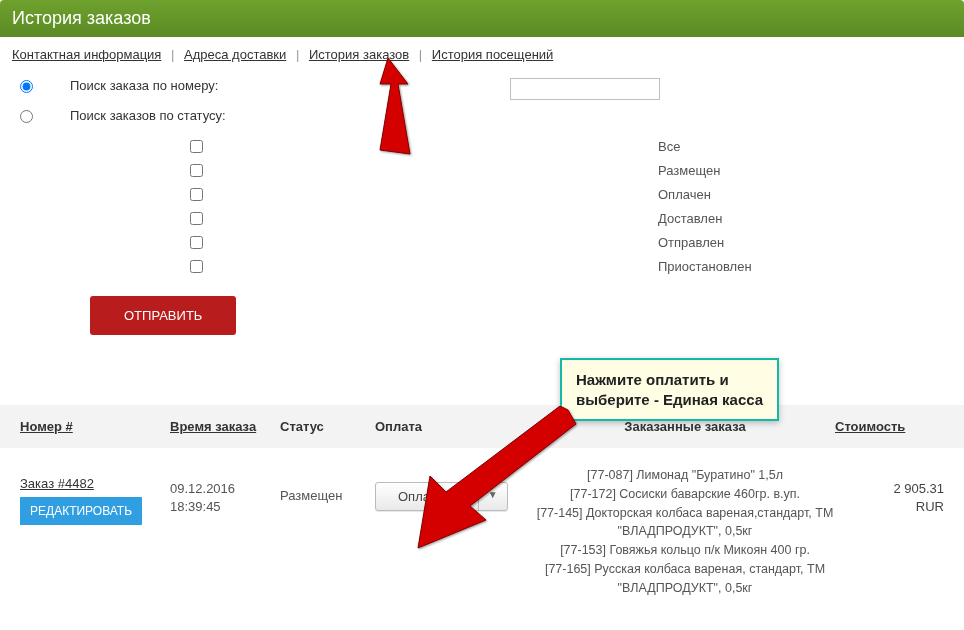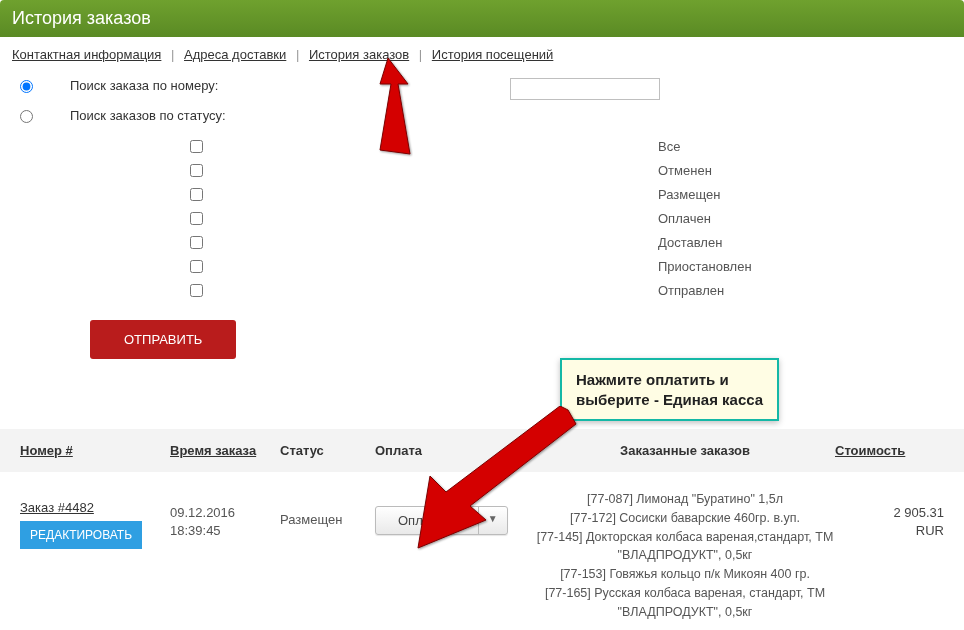--- a/index.html
+++ b/index.html
@@ -70,59 +70,55 @@
     <div class="radio-cell"><input type="radio" name="mode" style=""></div>
     <div class="radio-label">Поиск заказов по статусу:</div>
   </div>
   <div class="status-filters">
     <div class="status-row">
         <input type="checkbox" style="">
         <span class="status-label">Все</span>
       </div>
     <div class="status-row">
         <input type="checkbox" style="">
-        <span class="status-label">Отменен</span>
-      </div>
-    <div class="status-row">
-        <input type="checkbox" style="">
         <span class="status-label">Размещен</span>
       </div>
     <div class="status-row">
         <input type="checkbox" style="">
         <span class="status-label">Оплачен</span>
       </div>
     <div class="status-row">
         <input type="checkbox" style="">
         <span class="status-label">Доставлен</span>
       </div>
     <div class="status-row">
         <input type="checkbox" style="">
-        <span class="status-label">Приостановлен</span>
+        <span class="status-label">Отправлен</span>
       </div>
     <div class="status-row">
         <input type="checkbox" style="">
-        <span class="status-label">Отправлен</span>
+        <span class="status-label">Приостановлен</span>
       </div>
   </div>
   <div class="submit-wrap">
     <button class="submit-btn">ОТПРАВИТЬ</button>
   </div>
 </div>
 
 <div class="hint-box">
   <div>Нажмите оплатить и</div>
   <div>выберите - Единая касса</div>
 </div>
 
 <div class="orders-head">
   <div class="col-num uline">Номер #</div>
   <div class="col-time uline">Время заказа</div>
   <div class="col-status bold">Статус</div>
   <div class="col-pay bold">Оплата</div>
-  <div class="col-items bold">Заказанные заказов</div>
+  <div class="col-items bold">Заказанные заказа</div>
   <div class="col-cost uline">Стоимость</div>
 </div>
 
 <div class="order-row">
   <div class="col-num">
     <a href="#" class="order-link">Заказ #4482</a><br>
     <button class="edit-btn">РЕДАКТИРОВАТЬ</button>
   </div>
   <div class="col-time time-cell">
     <span>09.12.2016</span><br>

